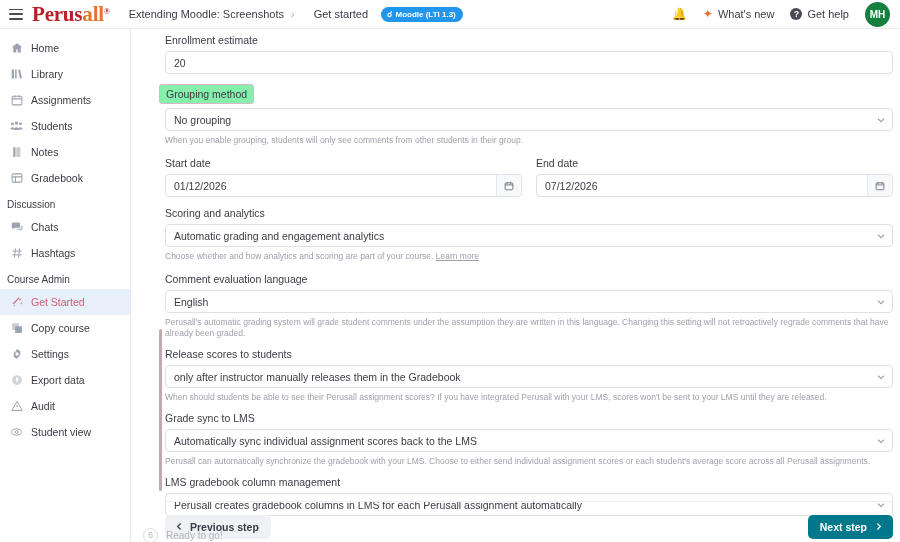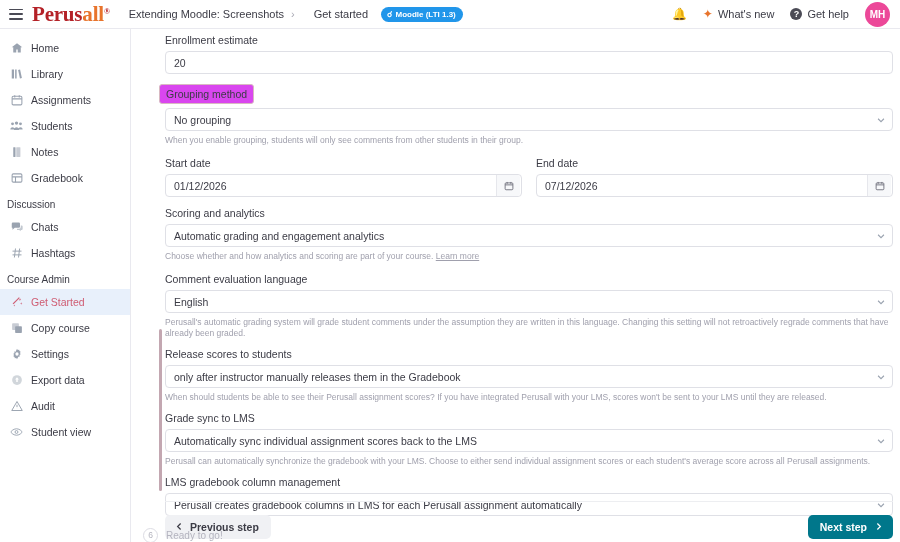--- a/index.html
+++ b/index.html
@@ -71,21 +71,21 @@
   .sparkle { color: #e8742c; font-size: 12px; }
   .qmark {
     width: 12px; height: 12px; border-radius: 50%;
     background: #4a4a55; color:#fff;
     font-size: 9px; font-weight: 700;
     display:flex; align-items:center; justify-content:center;
     line-height: 1;
   }
   .avatar {
     width: 25px; height: 25px; border-radius: 50%;
-    background: #ec4899; color: #fff;
+    background: #15803d; color: #fff;
     display: flex; align-items: center; justify-content: center;
     font-size: 10px; font-weight: 700;
     cursor: pointer;
   }
 
   
   .sidebar {
     position: absolute; top: 29px; left: 0;
     width: 131px; height: 513px;
     background: #ffffff;
@@ -143,21 +143,21 @@
 
   .field { margin-bottom: 1px; }
   .f-label {
     font-size: 10.5px; color: #3b3b45;
     margin: 0 0 4px 0; display: block;
     line-height: 14px;
   }
   .f-label.highlight {
     display: inline-block;
     border: 1.5px solid #d8b8c2;
-    background: #d946ef;
+    background: #86efac;
     padding: 2px 6px;
     margin-left: -6px;
     border-radius: 3px;
   }
   .ctrl {
     height: 23px;
     border: 1px solid #dfe0e6;
     border-radius: 4px;
     background: #fff;
     display: flex; align-items: center;

